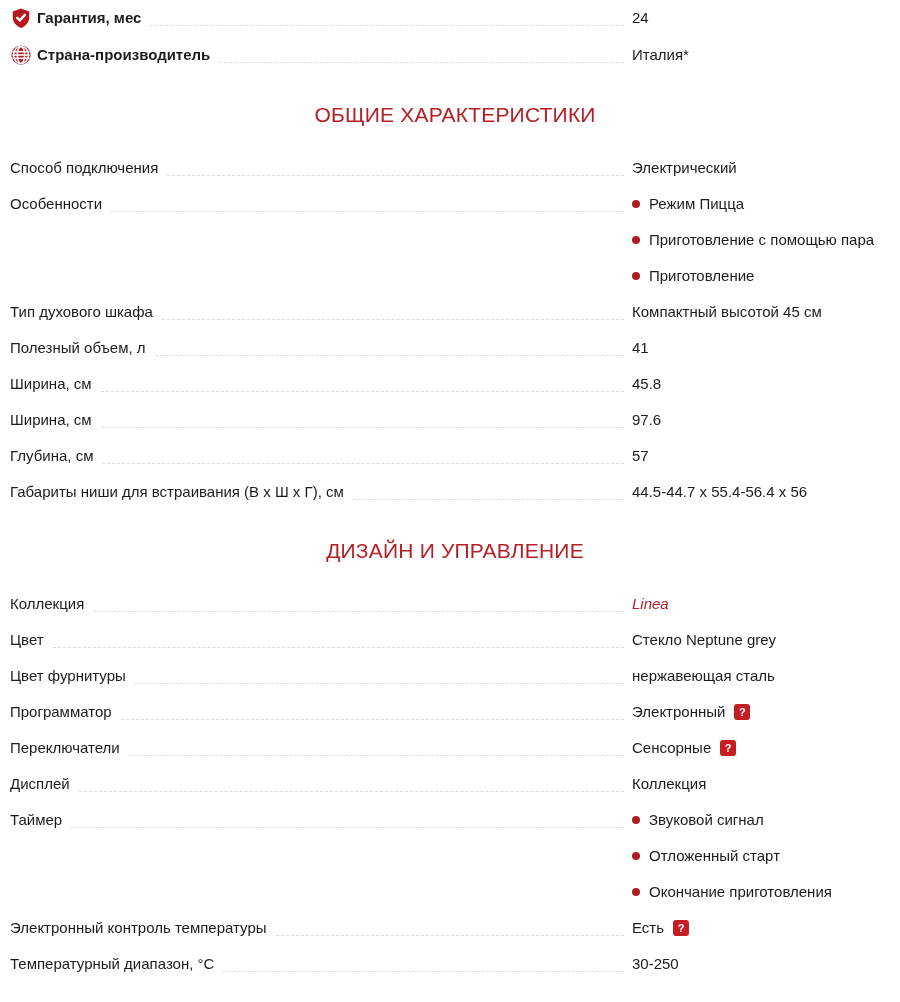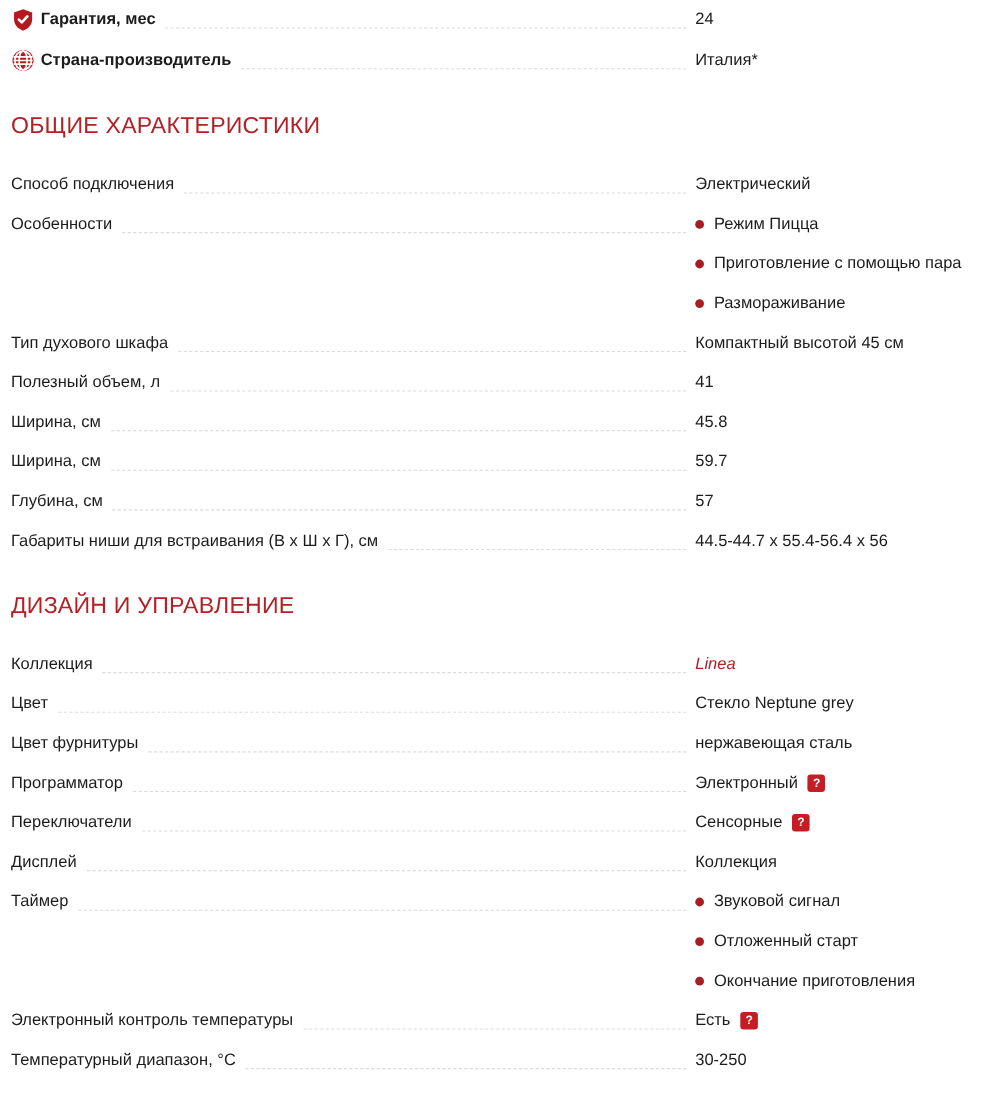--- a/index.html
+++ b/index.html
@@ -18,20 +18,21 @@
     overflow: hidden;
   }
   .section-title {
     font-size: 21px;
     line-height: 24px;
     font-weight: 400;
     color: #b32025;
     letter-spacing: 0.2px;
     margin: 37px 0 31px 0;
     text-transform: uppercase;
+    text-align: center;
   }
   .spec-row {
     display: flex;
     align-items: flex-start;
     margin-bottom: 16px;
   }
   .label-cell {
     flex: 0 0 auto;
     width: 622px;
     display: flex;
@@ -190,21 +191,21 @@
     <span class="bullet-text">Режим Пицца</span>
   </li>
 
   <li class="bullet-item">
     <span class="bullet-dot"></span>
     <span class="bullet-text">Приготовление с помощью пара</span>
   </li>
 
   <li class="bullet-item">
     <span class="bullet-dot"></span>
-    <span class="bullet-text">Размораживание</span>
+    <span class="bullet-text">Приготовление</span>
   </li>
 </ul>
     </div>
   </div>
 
   <div class="spec-row">
     <div class="label-cell">
 
       <span class="spec-label">Тип духового шкафа</span>
       <span class="leader"></span>
@@ -249,21 +250,21 @@
   </div>
 
   <div class="spec-row">
     <div class="label-cell">
 
       <span class="spec-label">Ширина, см</span>
       <span class="leader"></span>
     </div>
     <div class="value-cell">
       <div class="value-line">
-        <span class="value-text">59.7</span>
+        <span class="value-text">97.6</span>
 
       </div>
 
     </div>
   </div>
 
   <div class="spec-row">
     <div class="label-cell">
 
       <span class="spec-label">Глубина, см</span>

